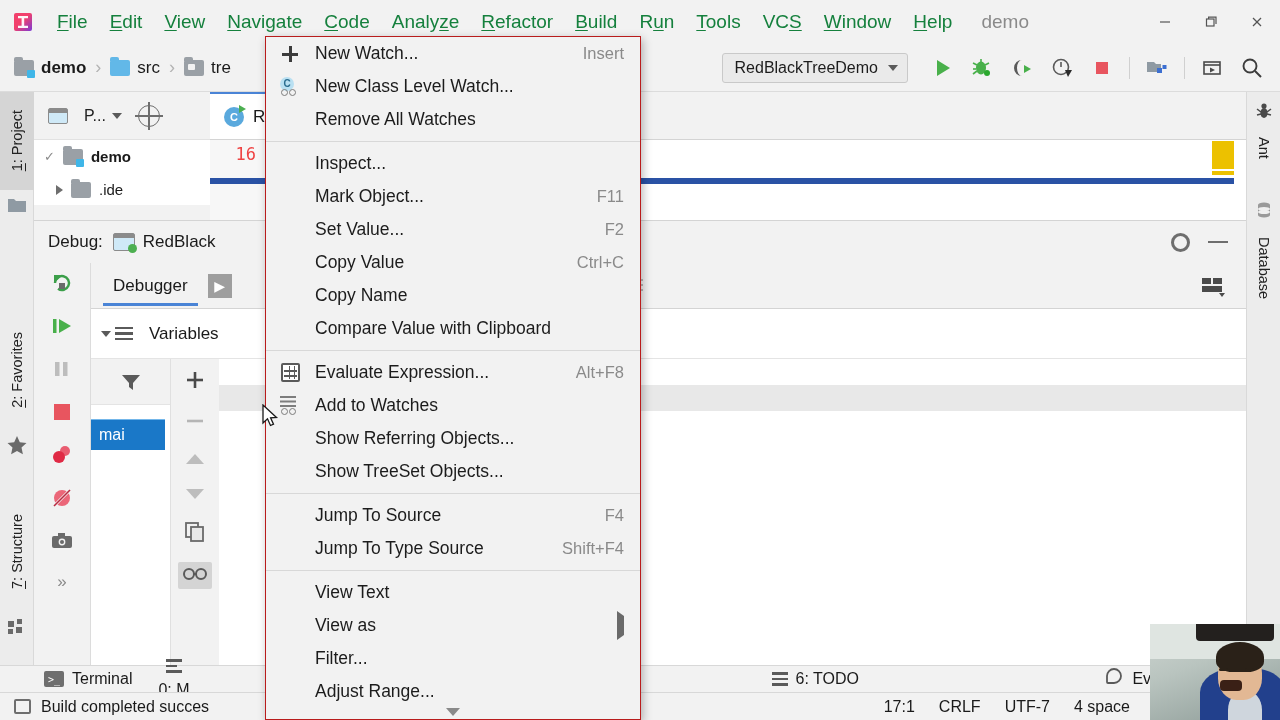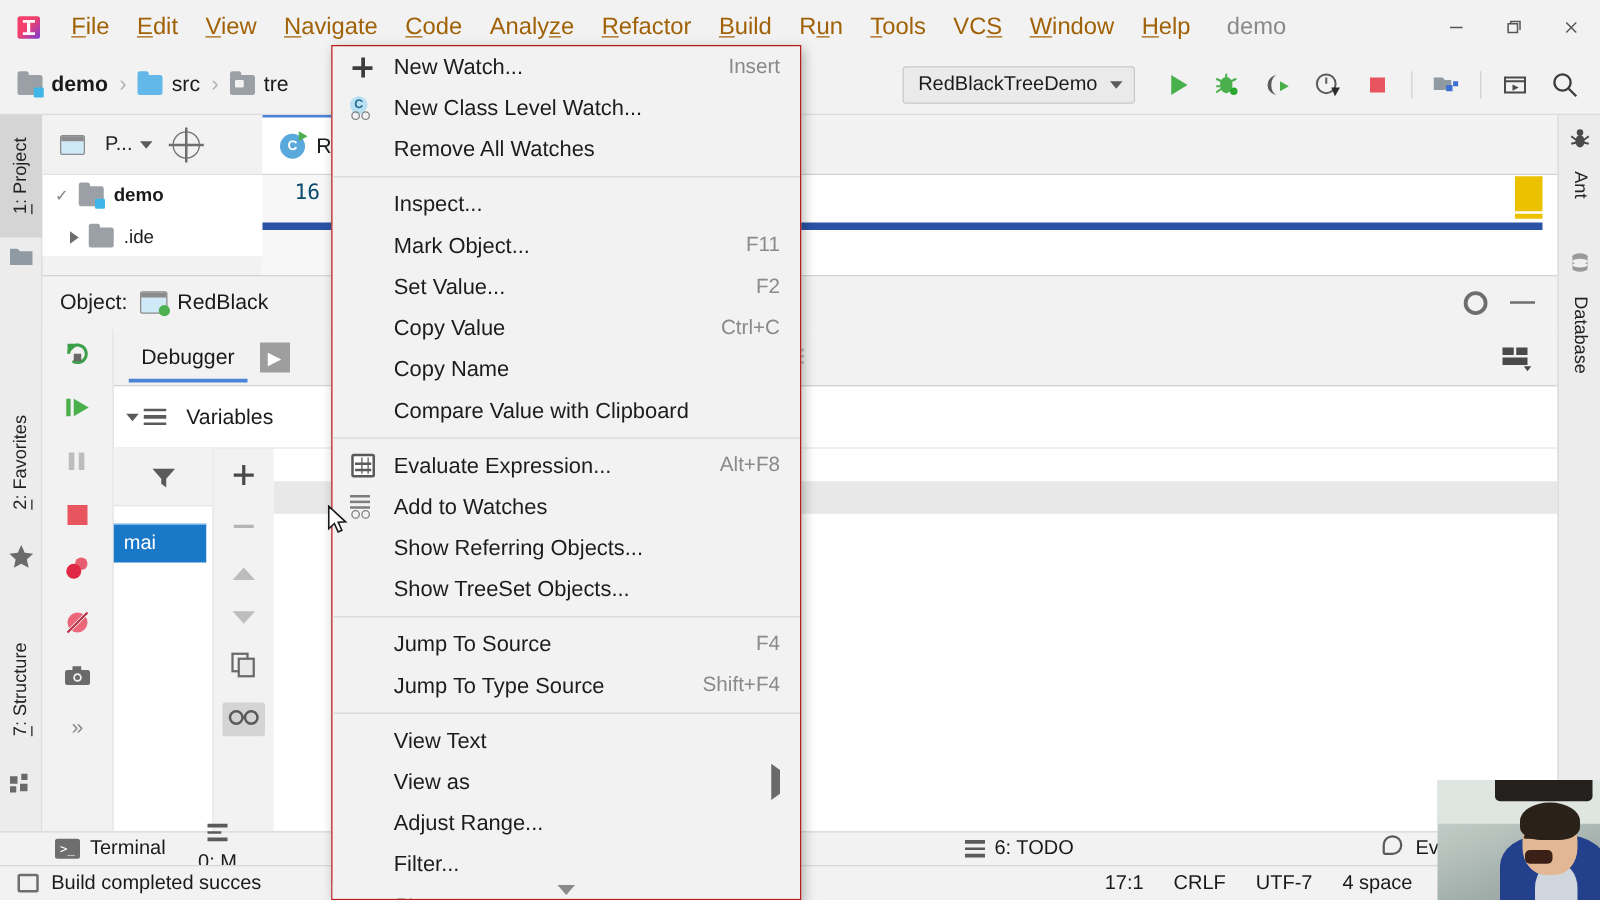--- a/index.html
+++ b/index.html
@@ -26,21 +26,21 @@
     background: linear-gradient(135deg,#f2406c 0%,#f2406c 45%,#7a3ad6 100%);
     position:relative; flex:none;
   }
   .ij-logo::after{
     content:""; position:absolute; left:4px; top:3px; width:10px; height:12px;
     background:#fff;
     clip-path: polygon(0 0,100% 0,100% 18%,62% 18%,62% 82%,100% 82%,100% 100%,0 100%,0 82%,36% 82%,36% 18%,0 18%);
     opacity:.95;
   }
   .menu-item {
-    font-size:19px; color:#a16207; padding:2px 11px; cursor:default; white-space:nowrap;
+    font-size:19px; color:#15803d; padding:2px 11px; cursor:default; white-space:nowrap;
     line-height:26px;
   }
   .menu-item u { text-decoration: underline; text-underline-offset: 2px;}
   .menu-item.project-name { color:#8a8a8a; padding-left:18px;}
   .win-controls { margin-left:auto; display:flex; align-items:center; }
   .win-btn { width:46px; height:32px; display:flex; align-items:center; justify-content:center; color:#4a4a4a; font-size:15px;}
   .win-btn svg{ display:block; }
 
   
   .navbar {
@@ -105,21 +105,21 @@
   .tabsrow{position:absolute;left:210px;top:92px;right:34px;height:48px;background:#f2f2f2;
     border-bottom:1px solid #d4d4d4;display:flex;align-items:flex-end;}
   .ftab{height:47px;background:#fff;border-top:2px solid #4a84d6;display:flex;align-items:center;gap:9px;
     padding:0 14px;font-size:17px;}
   .javaico{width:20px;height:20px;border-radius:50%;background:#5aa9dd;position:relative;flex:none;
     display:flex;align-items:center;justify-content:center;color:#fff;font-size:11px;font-weight:bold;}
   .javaico::after{content:"";position:absolute;right:-2px;top:-2px;width:0;height:0;
     border-left:7px solid #4caf50;border-top:4px solid transparent;border-bottom:4px solid transparent;}
 
   .editor{position:absolute;left:210px;top:140px;right:34px;height:80px;background:#fff;}
-  .gutter{position:absolute;left:0;top:0;width:56px;bottom:0;background:#f7f7f7;color:#0c4a6e;
+  .gutter{position:absolute;left:0;top:0;width:56px;bottom:0;background:#f7f7f7;color:#ef4444;
     font-family:"DejaVu Sans Mono",monospace;font-size:17px;text-align:right;padding-right:10px;padding-top:4px;}
   .codeline{position:absolute;left:56px;top:4px;right:0;font-family:"DejaVu Sans Mono",monospace;font-size:17px;color:#0b0b0b;white-space:pre;}
   .marker-y{position:absolute;right:12px;top:1px;width:22px;height:28px;background:#ecc100;}
   .marker-y2{position:absolute;right:12px;top:31px;width:22px;height:4px;background:#ecc100;}
   .bluebar{position:absolute;left:0;right:12px;top:38px;height:6px;background:#2a52a5;}
 
   
   .dbgwin{position:absolute;left:34px;top:220px;right:34px;bottom:55px;background:#f2f2f2;border-top:1px solid #d4d4d4;}
   .dbghead{height:42px;display:flex;align-items:center;padding-left:14px;gap:10px;}
   .dbg-label{font-size:17px;color:#1c1c1c;}
@@ -420,21 +420,21 @@
       <span>16</span>
     </div>
     <div class="codeline">eSet&lt;&gt;();</div>
     <div class="marker-y"></div>
     <div class="marker-y2"></div>
     <div class="bluebar"></div>
   </div>
 
   <div class="dbgwin">
     <div class="dbghead">
-      <span class="dbg-label">Object:</span>
+      <span class="dbg-label">Debug:</span>
       <span class="dbg-chip">
         <span class="dbgicon">
             <b></b>
           </span>
         <span>RedBlack</span>
       </span>
       <span class="dbg-head-right">
         <span class="gear"></span>
         <span class="minus"></span>
       </span>
@@ -783,25 +783,25 @@
       <span class="ico"></span>
       <span class="lbl">View Text</span>
     </div>
     <div class="ctxitem">
       <span class="ico"></span>
       <span class="lbl">View as</span>
       <span class="sub"><span class="chevr"></span></span>
     </div>
     <div class="ctxitem">
       <span class="ico"></span>
+      <span class="lbl">Filter...</span>
+    </div>
+    <div class="ctxitem">
+      <span class="ico"></span>
       <span class="lbl">Adjust Range...</span>
-    </div>
-    <div class="ctxitem">
-      <span class="ico"></span>
-      <span class="lbl">Filter...</span>
     </div>
     <div class="ctxitem">
       <span class="ico">
           <span class="checkm">✓</span>
         </span>
       <span class="lbl">Show types</span>
     </div>
 
     <div class="ctx-more">
         <i></i>

